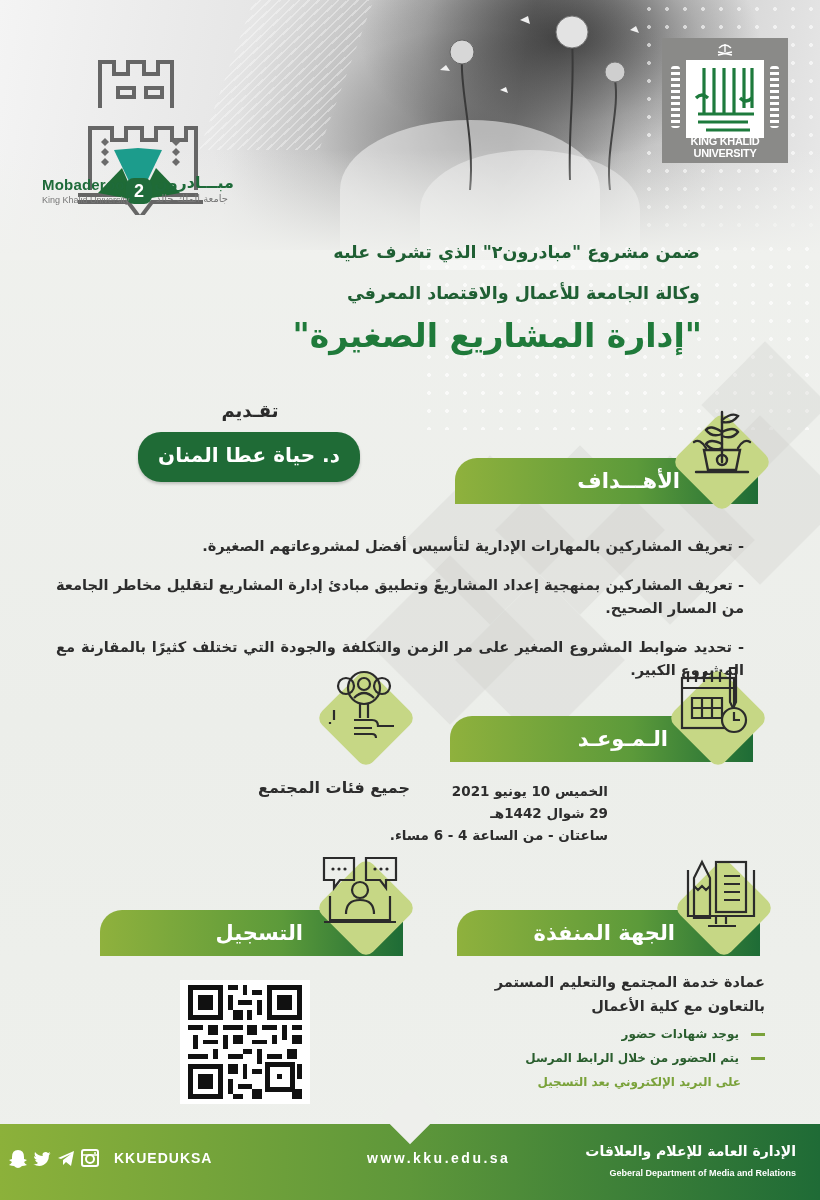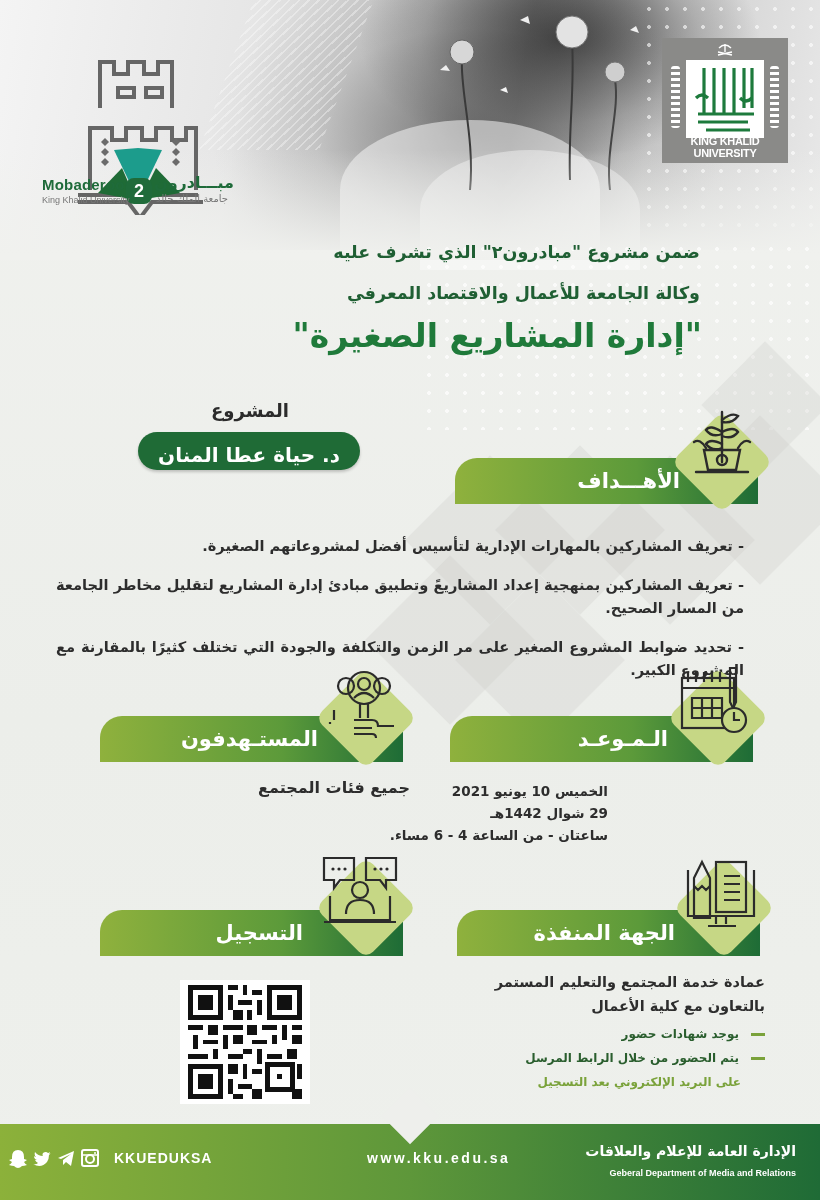--- a/index.html
+++ b/index.html
@@ -55,21 +55,21 @@
     .kku-caption { position: absolute; left: 0; bottom: 4px; width: 126px; text-align: center; color: #fff; font-family: "Liberation Sans", sans-serif; font-weight: bold; font-size: 11px; letter-spacing: -0.3px; direction: ltr; }
     .kku-side { position: absolute; top: 28px; width: 9px; height: 62px; background: repeating-linear-gradient(180deg, #fff 0 3px, #8a8a88 3px 6px); border-radius: 3px; }
 
     
     .intro { position: absolute; right: 120px; width: 560px; text-align: right; color: #1f5f33; font-weight: bold; }
     .intro1 { top: 242px; font-size: 17.5px; }
     .intro2 { top: 283px; font-size: 17.5px; }
     .title { position: absolute; right: 118px; top: 316px; width: 600px; text-align: right; font-size: 33px; font-weight: bold; color: #1f7a3a; }
 
     .presented-label { position: absolute; left: 185px; top: 400px; width: 130px; text-align: center; font-size: 18px; font-weight: bold; color: #2b2b2b; }
-    .presenter-pill { position: absolute; left: 138px; top: 432px; width: 222px; height: 38px; border-radius: 23px; background: #1f6b36; color: #fff; font-size: 20px; font-weight: bold; text-align: center; line-height: 46px; box-shadow: 0 2px 3px rgba(0,0,0,0.2); }
+    .presenter-pill { position: absolute; left: 138px; top: 432px; width: 222px; height: 50px; border-radius: 23px; background: #1f6b36; color: #fff; font-size: 20px; font-weight: bold; text-align: center; line-height: 46px; box-shadow: 0 2px 3px rgba(0,0,0,0.2); }
 
     
     .banner {
       position: absolute; height: 46px;
       background: linear-gradient(90deg, #8fb13d 0%, #5c9a3a 60%, #1e6c36 100%);
       border-radius: 22px 0 0 0;
     }
     .banner-label { position: absolute; top: 0; height: 46px; line-height: 46px; color: #fff; font-weight: bold; font-size: 21px; white-space: nowrap; }
     .icon-diamond {
       position: absolute; width: 72px; height: 72px; transform: rotate(45deg);
@@ -175,21 +175,21 @@
         </g>
       </svg>
     </div>
     <div class="kku-caption">KING KHALID UNIVERSITY</div>
   </div>
 
   <div class="intro intro1">ضمن مشروع "مبادرون٢" الذي تشرف عليه</div>
   <div class="intro intro2">وكالة الجامعة للأعمال والاقتصاد المعرفي</div>
   <div class="title">"إدارة المشاريع الصغيرة"</div>
 
-  <div class="presented-label">المشروع</div>
+  <div class="presented-label">تقـديم</div>
   <div class="presenter-pill">د. حياة عطا المنان</div>
 
   <div class="banner" style="left:455px;top:458px;width:303px;">
     <span class="banner-label" style="right:78px;">الأهـــداف</span>
   </div>
   <div class="icon-diamond" style="left:686px;top:426px;"></div>
   <svg class="icon-svg" style="left:682px;top:402px;" width="80" height="80">
     <g stroke="#2b2b2b" stroke-width="2.4" fill="none" stroke-linecap="round">
       <path d="M40 60 V 10"></path>
       <path d="M40 18 q10 -8 16 -4 q-6 8 -16 6"></path>
@@ -224,23 +224,20 @@
       <circle cx="62" cy="56" r="12" fill="#c6d785"></circle>
       <path d="M62 48 v8 h6"></path>
     </g>
   </svg>
   <div class="body-text date-text">
     <div>الخميس 10 يونيو 2021</div>
     <div>29 شوال 1442هـ</div>
     <div>ساعتان - من الساعة 4 - 6 مساء.</div>
   </div>
 
-  <div class="banner" style="left:100px;top:716px;width:303px;">
-    <span class="banner-label" style="right:85px;">المستـهدفون</span>
-  </div>
   <div class="icon-diamond" style="left:330px;top:682px;"></div>
   <svg class="icon-svg" style="left:320px;top:664px;" width="90" height="80">
     <g stroke="#2b2b2b" stroke-width="2.2" fill="none">
       <circle cx="26" cy="22" r="8"></circle>
       <circle cx="62" cy="22" r="8"></circle>
       <circle cx="44" cy="24" r="16"></circle>
       <circle cx="44" cy="20" r="6"></circle>
       <path d="M34 34 q10 -10 20 0"></path>
       <path d="M40 40 v14 M48 40 v14"></path>
       <path d="M34 56 h18 q6 0 6 6 h16 M34 64 h18 M34 70 h18 q4 0 4 4"></path>

